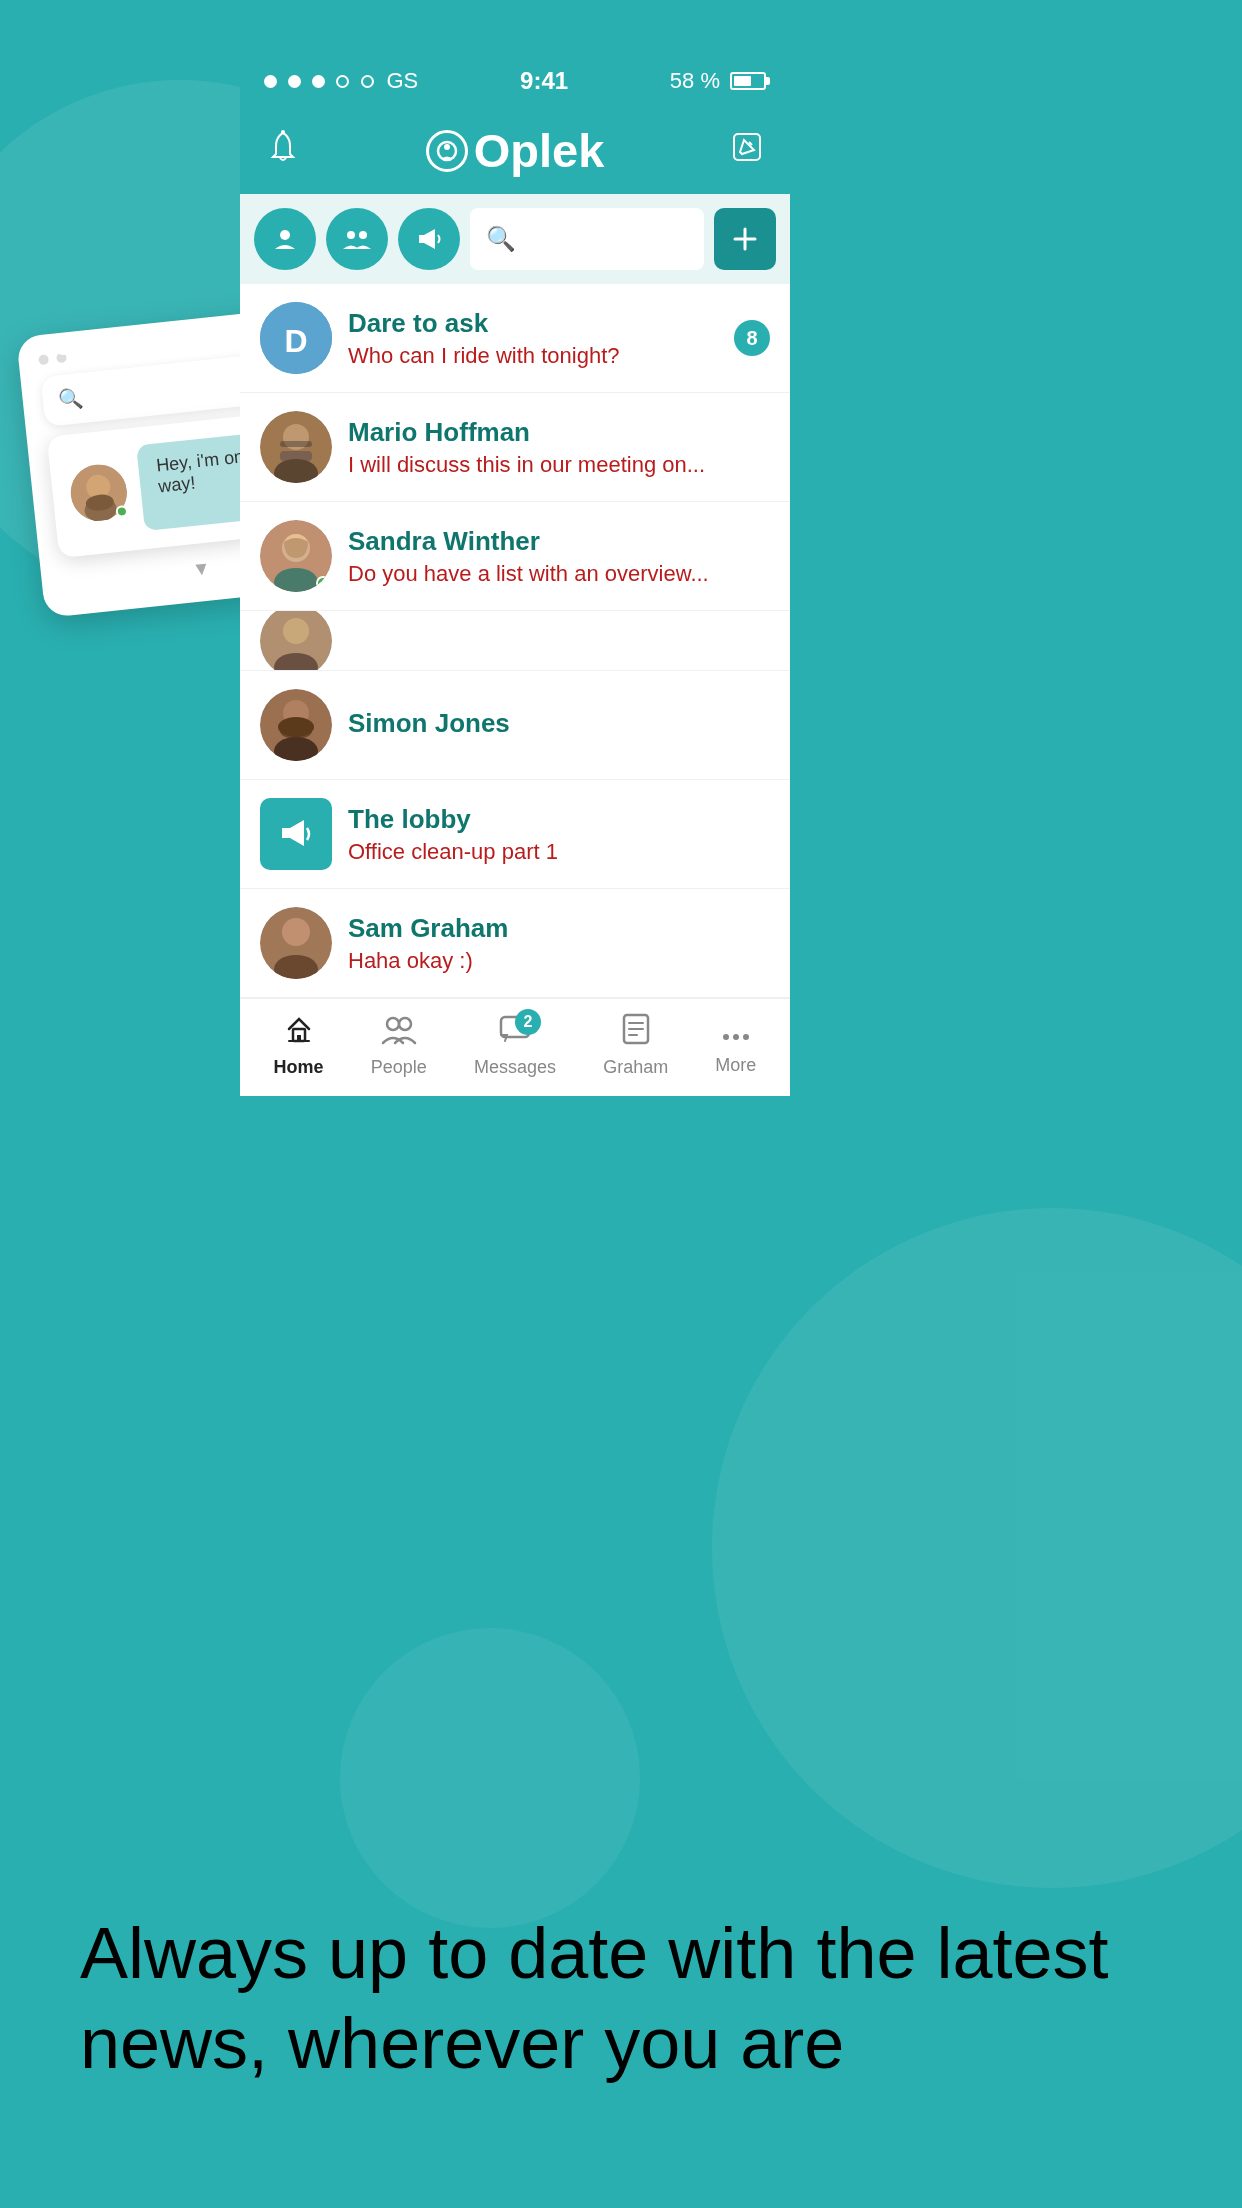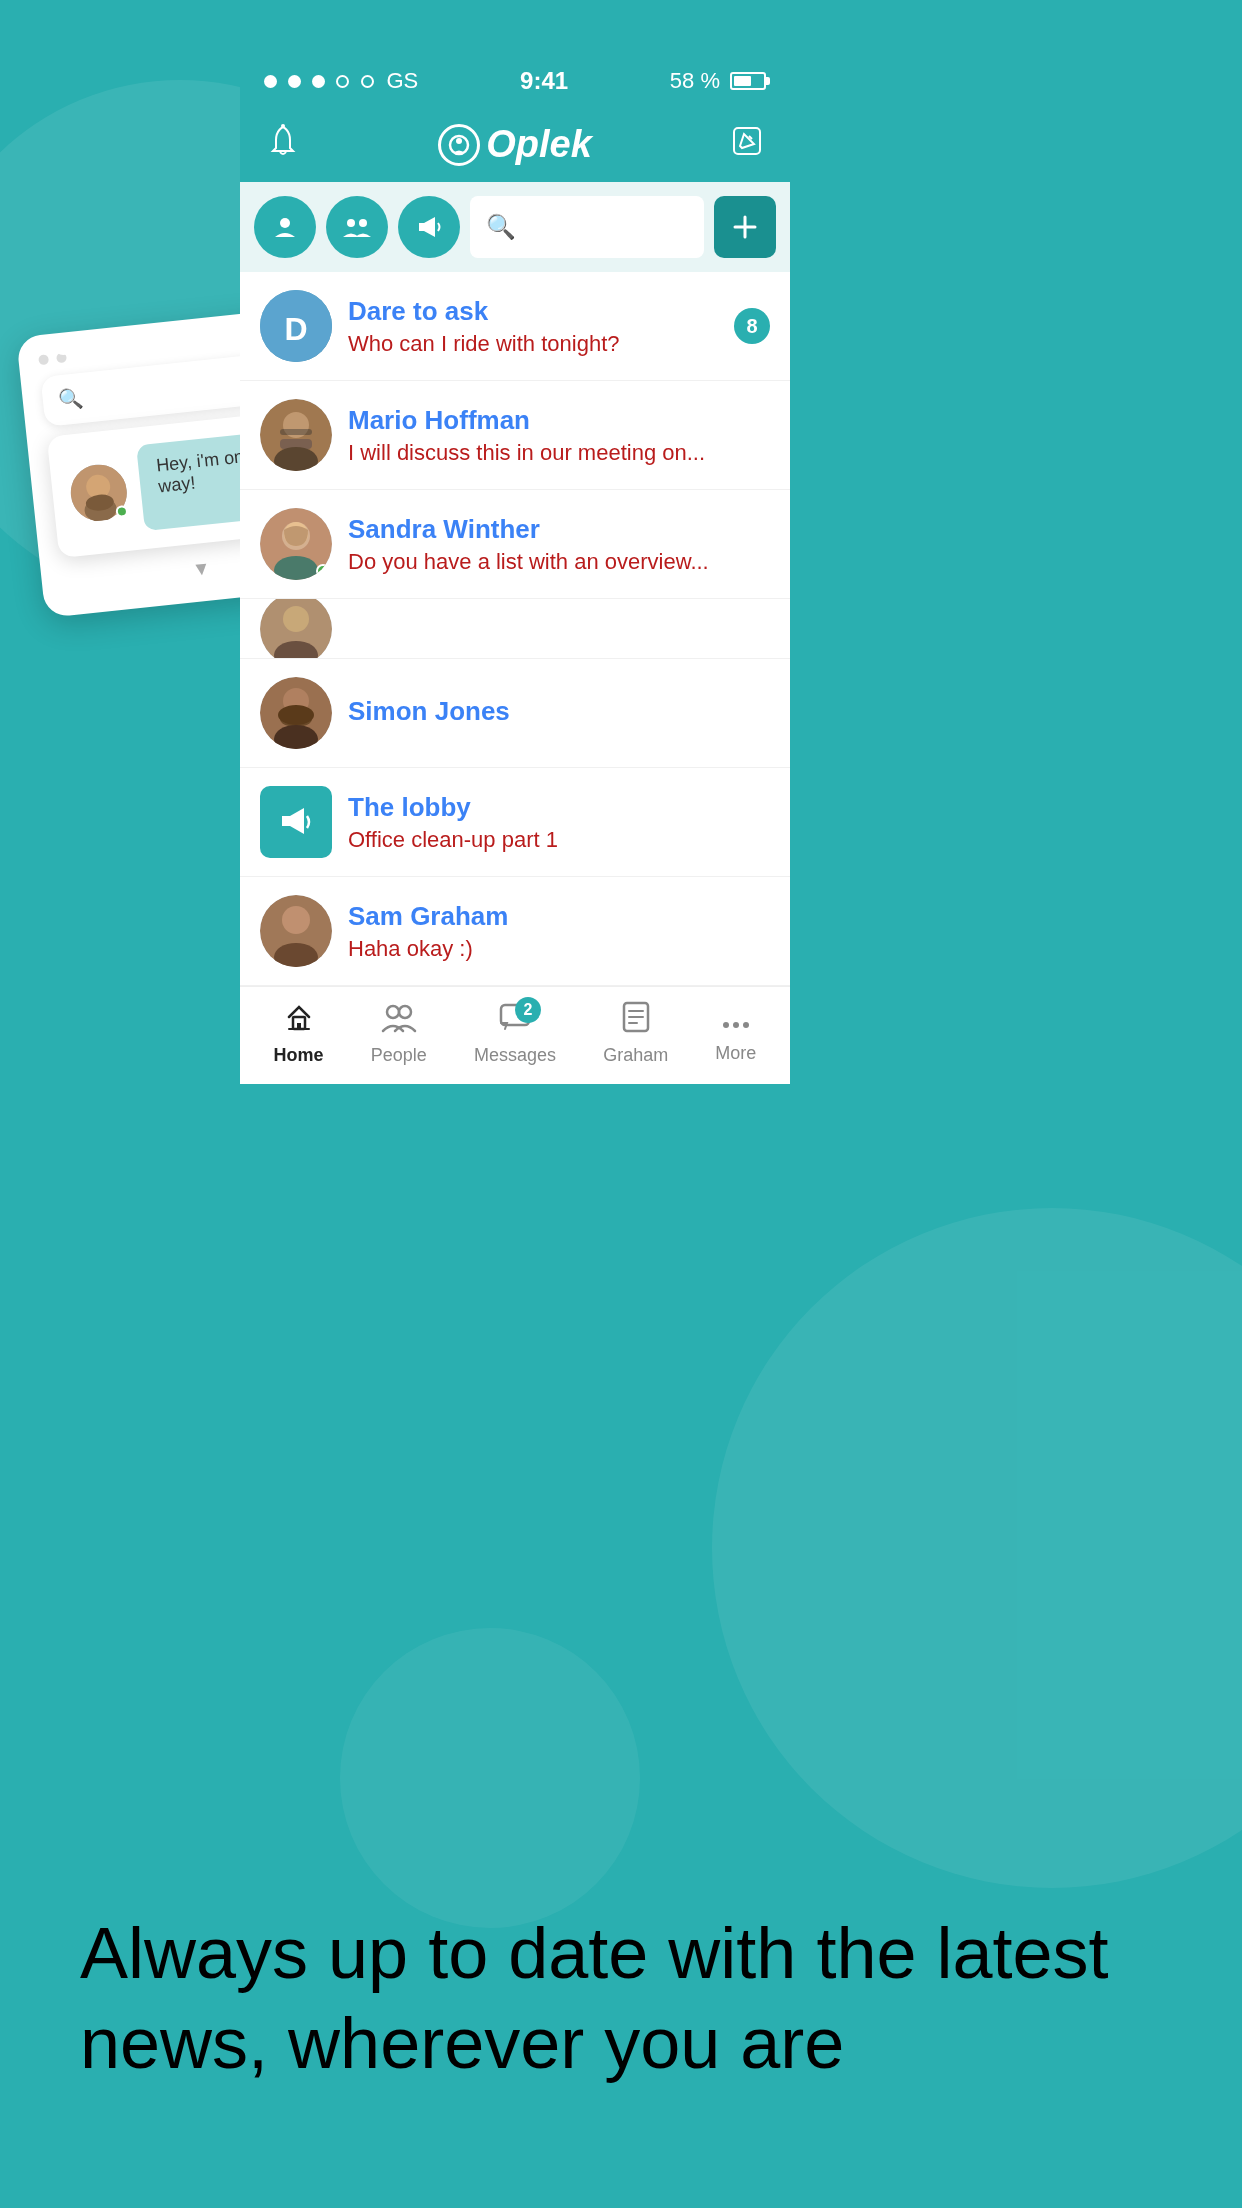--- a/index.html
+++ b/index.html
@@ -136,21 +136,21 @@
       align-items: center;
       gap: 6px;
     }
     .logo-circle {
       width: 42px; height: 42px;
       border-radius: 50%;
       border: 3px solid white;
       display: flex; align-items: center; justify-content: center;
       font-size: 20px;
     }
-    .logo-text { font-size: 38px; font-style: italic; }
+    .logo-text { font-size: 47px; }
 
     
     .filter-bar {
       background: #e8f5f5;
       display: flex;
       align-items: center;
       padding: 14px 14px;
       gap: 10px;
     }
     .filter-btn {
@@ -218,21 +218,21 @@
       bottom: 2px; right: 2px;
       width: 14px; height: 14px;
       border-radius: 50%;
       background: #4caf50;
       border: 2px solid white;
     }
     .msg-content { flex: 1; min-width: 0; }
     .msg-name {
       font-size: 26px;
       font-weight: 600;
-      color: #3b82f6;
+      color: #0f766e;
       margin-bottom: 4px;
     }
     .msg-preview {
       font-size: 22px;
       color: #b91c1c;
       white-space: nowrap;
       overflow: hidden;
       text-overflow: ellipsis;
     }
     .badge {

